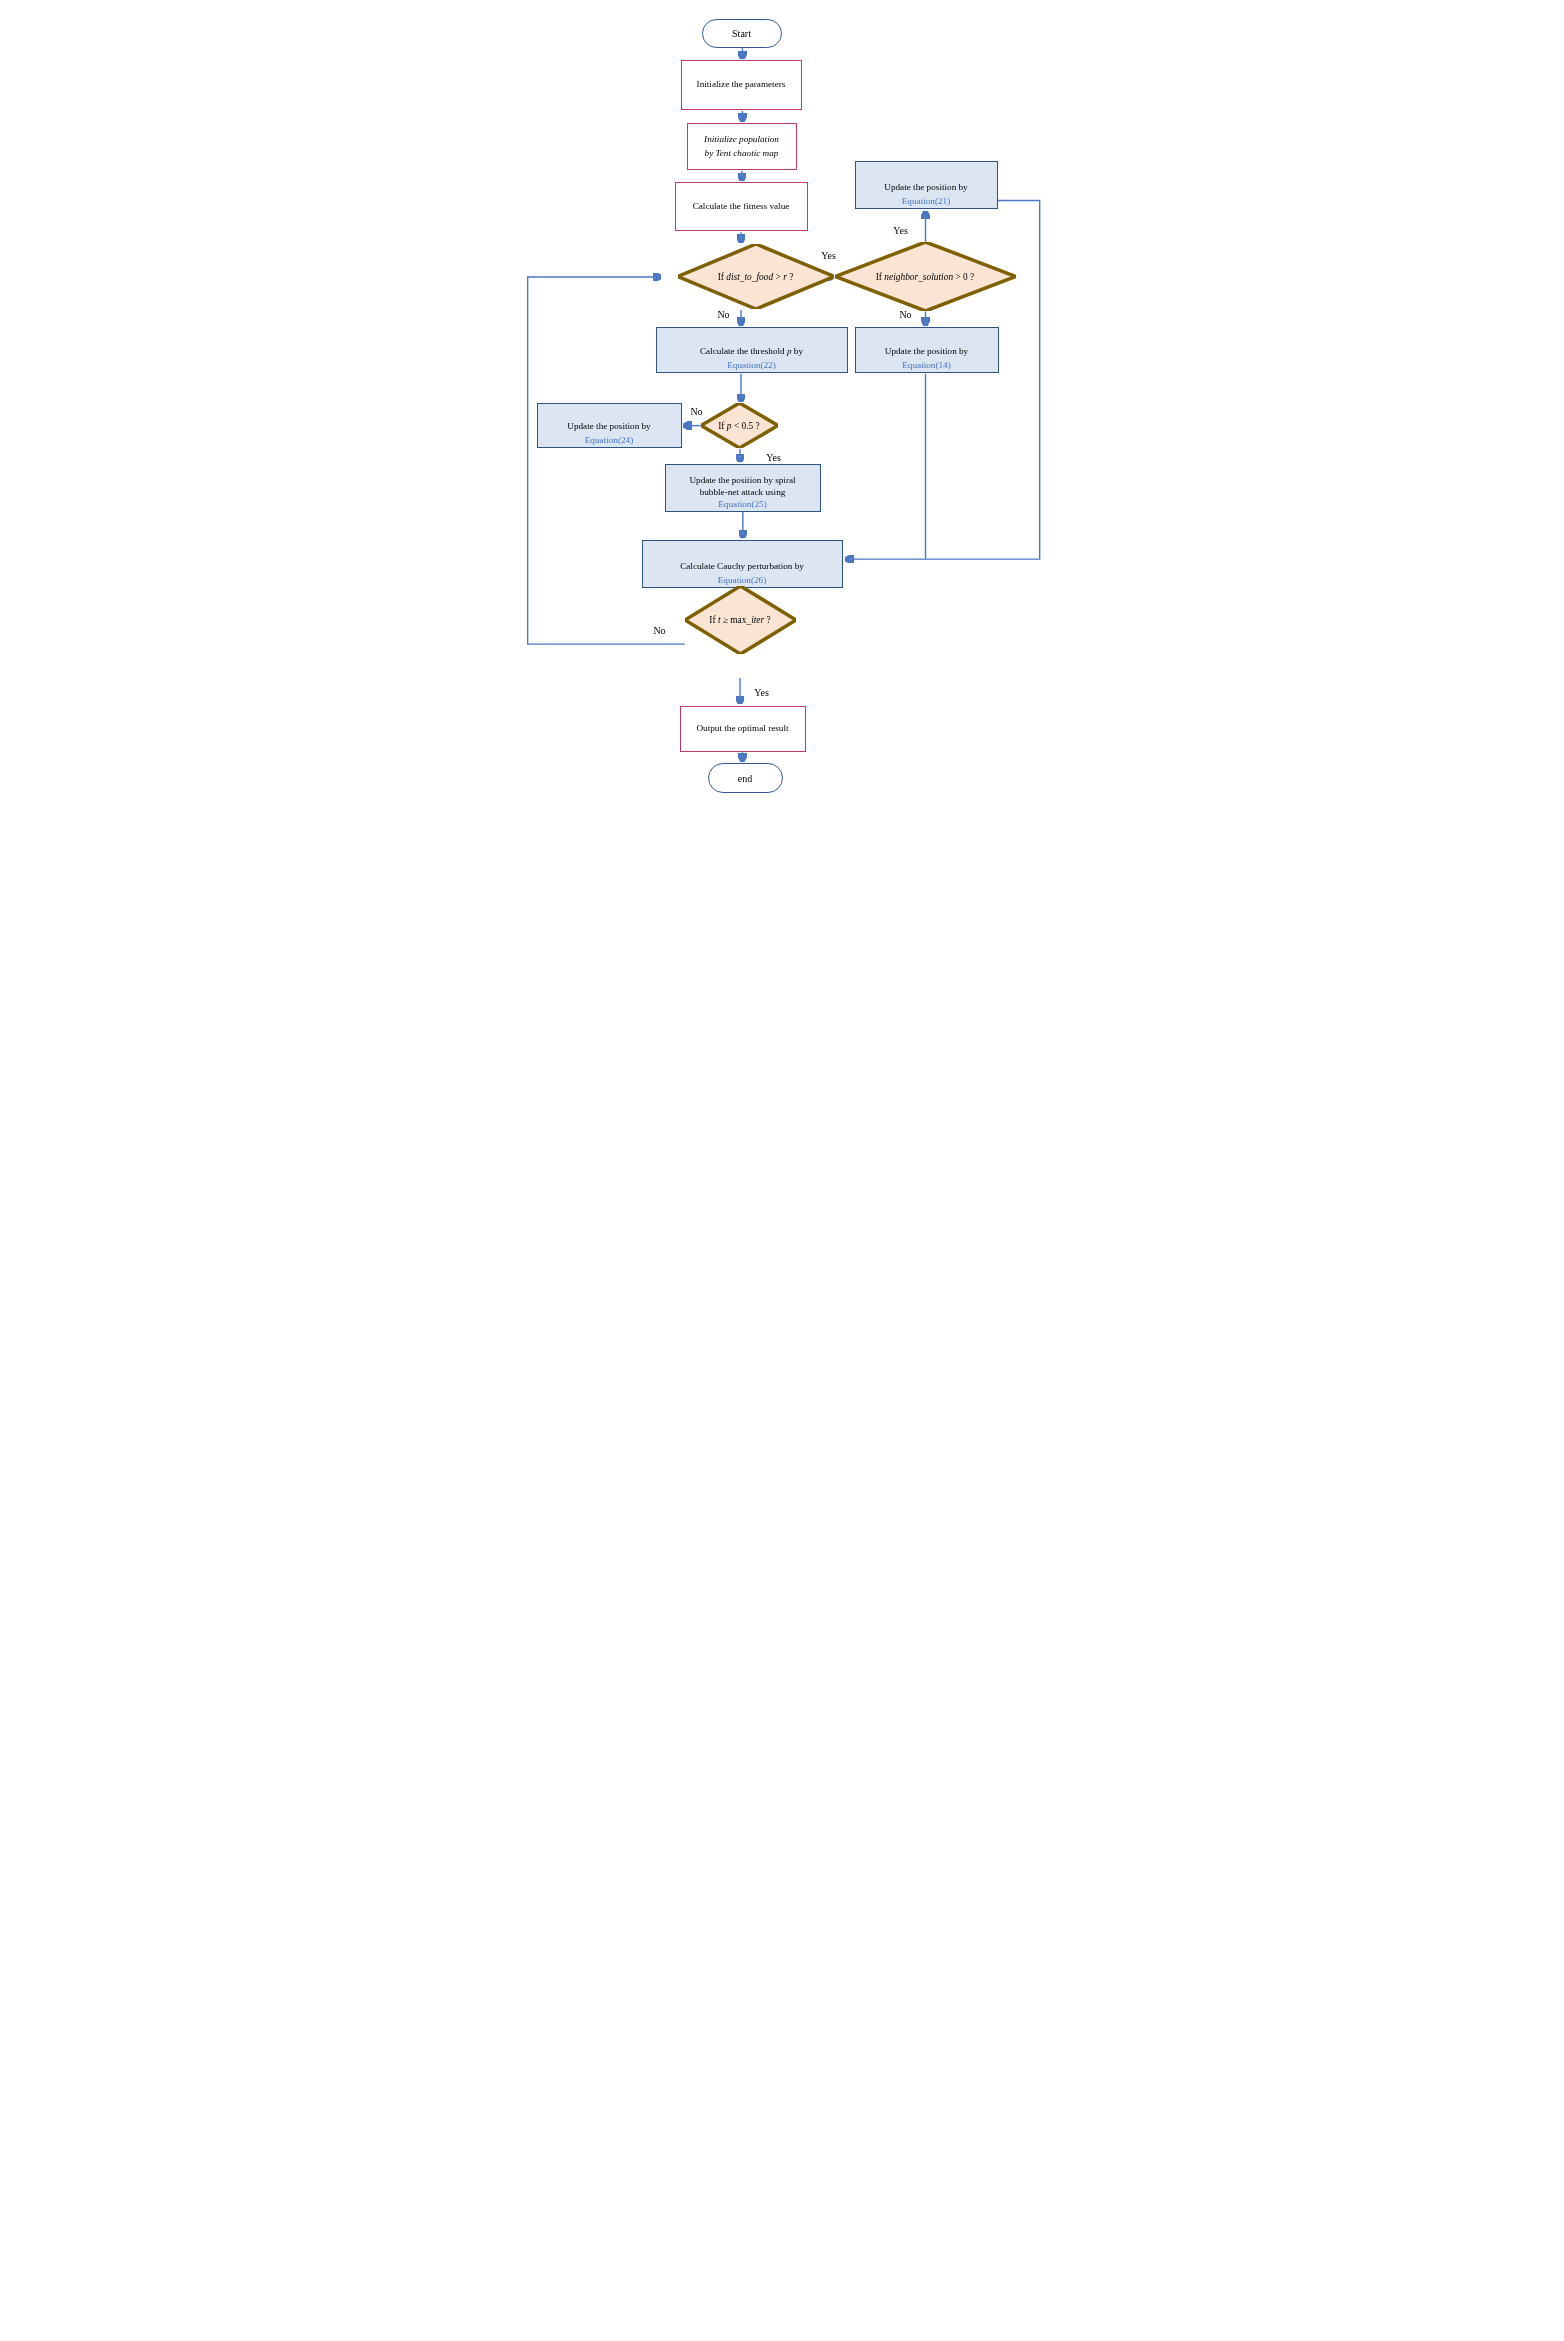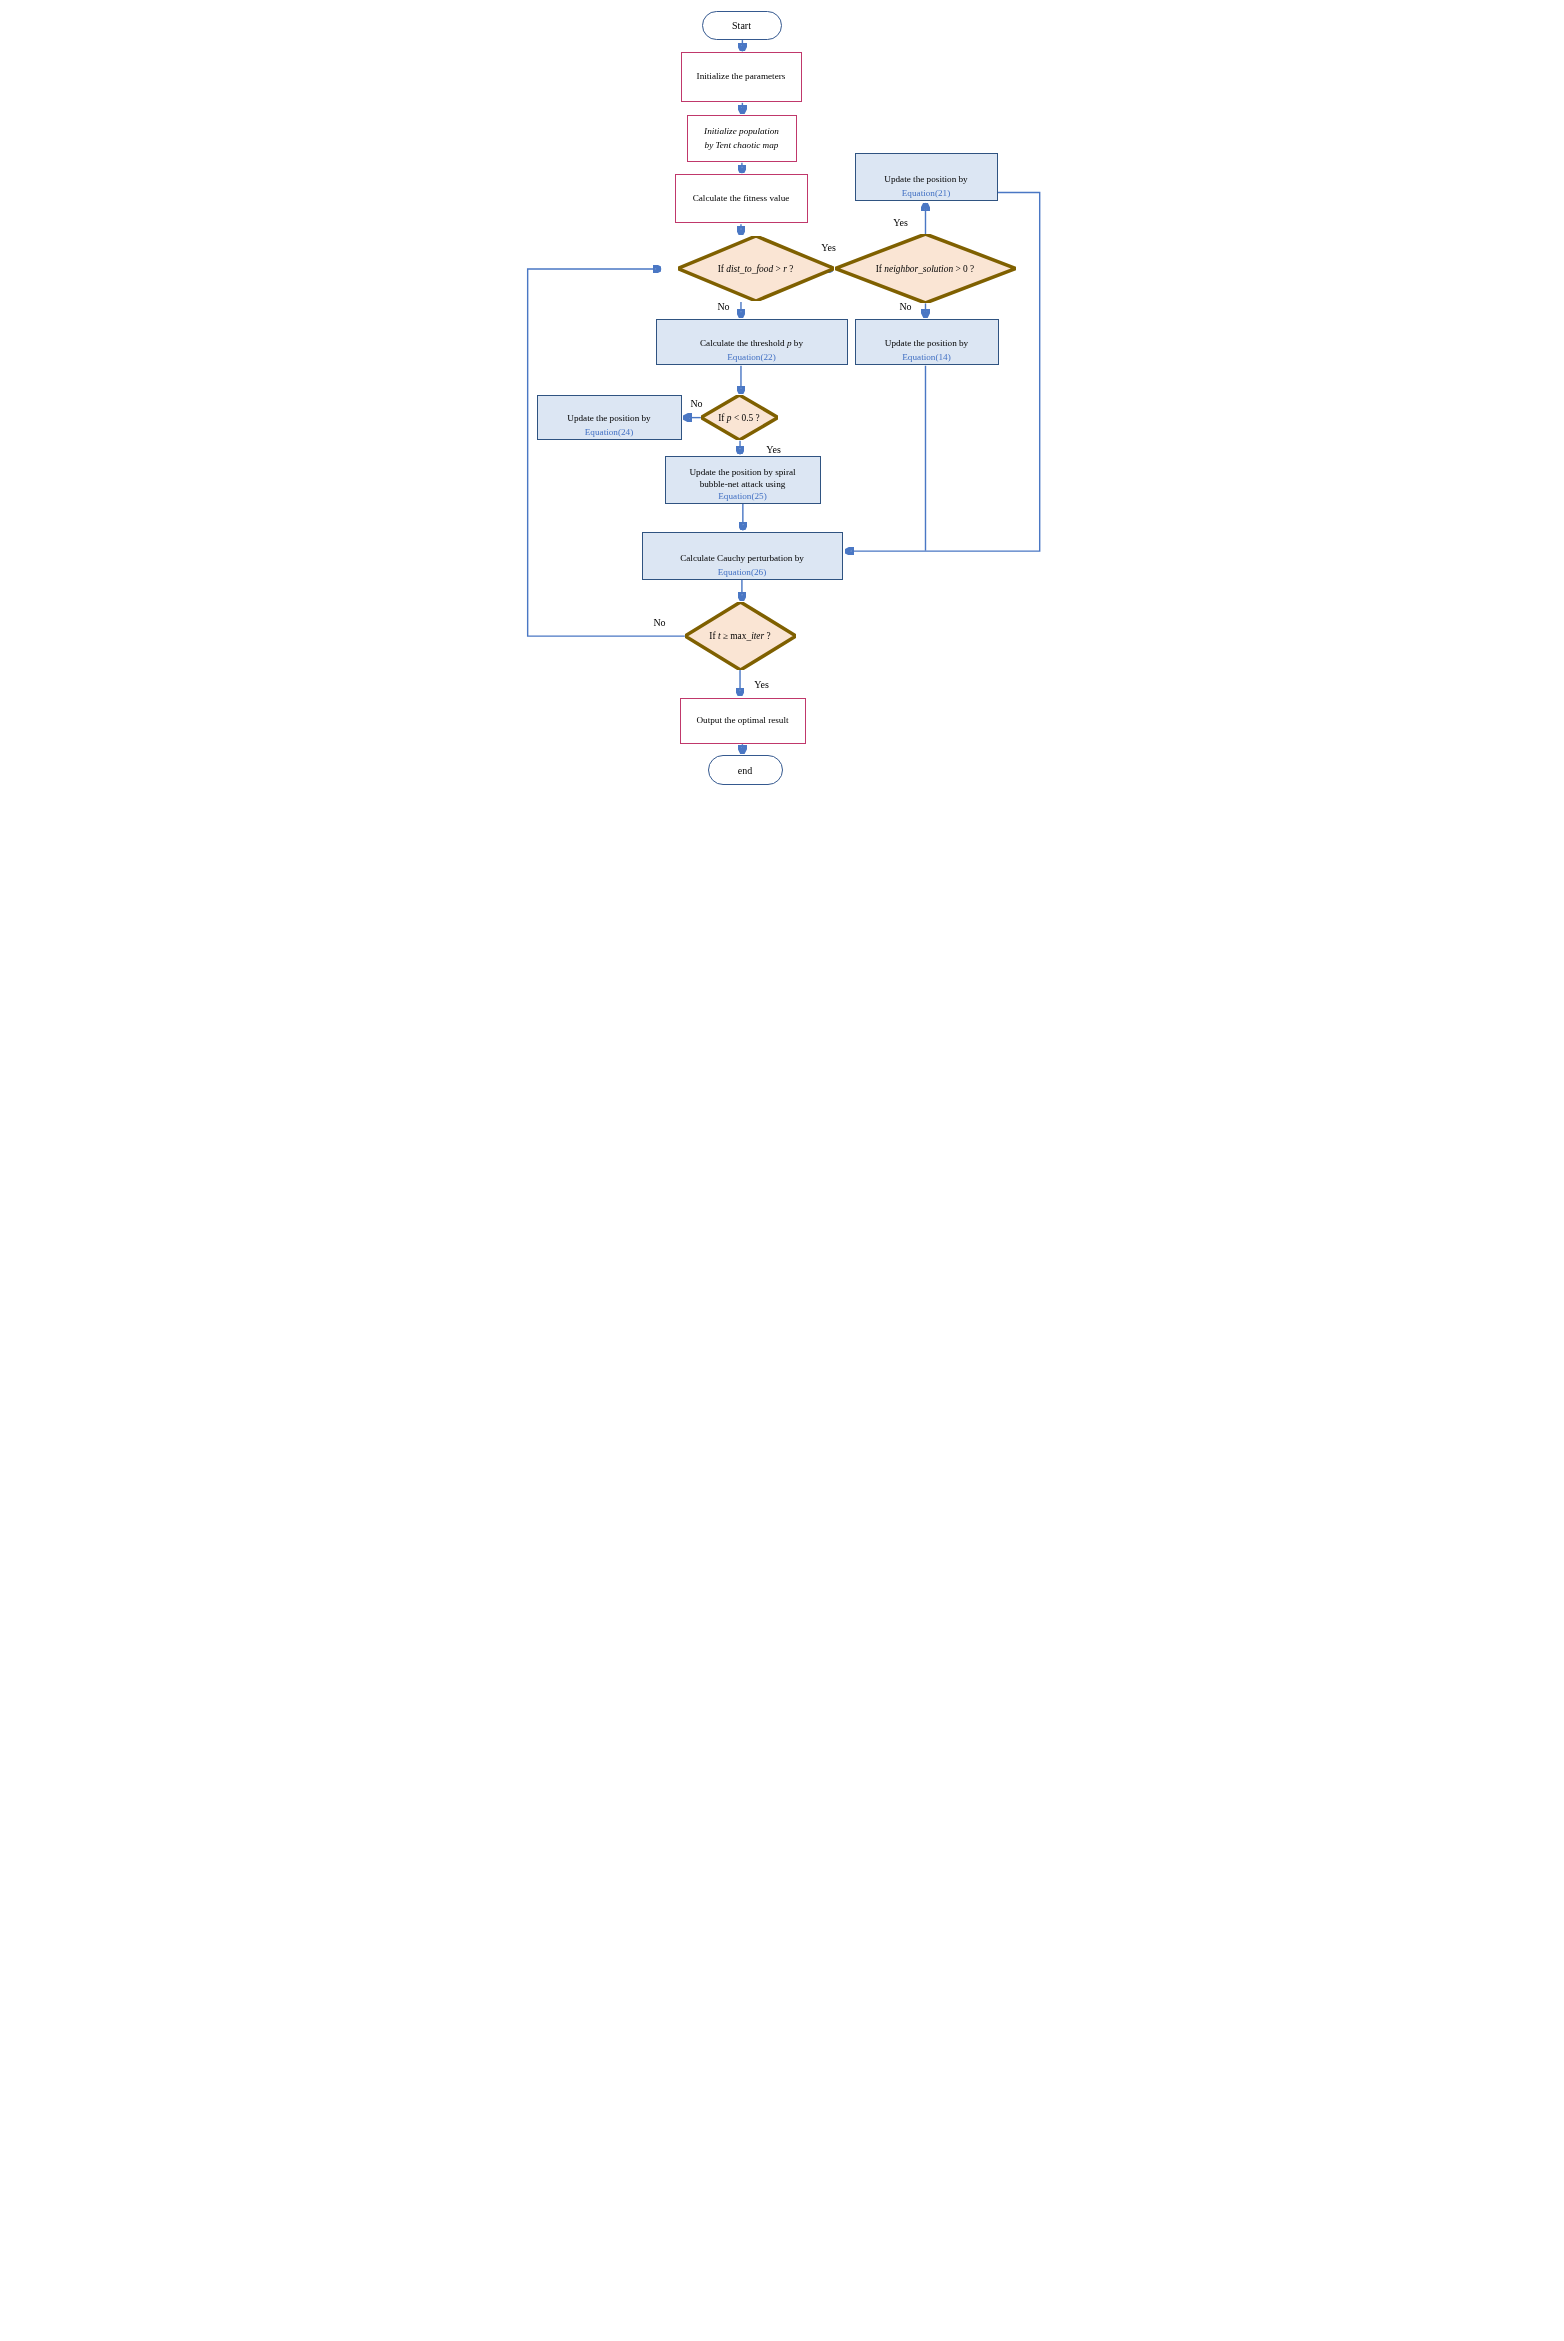--- a/index.html
+++ b/index.html
@@ -1,17 +1,17 @@
 <!DOCTYPE html>
 <html style="font-size:7.6px"><head>
 <meta charset="utf-8">
 <style>
   html,body{margin:0;padding:0;background:#ffffff;}
   .canvas{
-    position:relative;width:521px;height:781px;margin:8px auto;
+    position:relative;width:521px;height:781px;margin:16px auto;
     background:#ffffff;overflow:hidden;
     font-family:"Liberation Serif","DejaVu Serif",serif;color:#000;
   }
   .wires{position:absolute;left:0;top:0;width:521px;height:781px;pointer-events:none;}
   .wires path{stroke:#4A77C4;stroke-width:3;fill:none;}
   .node{position:absolute;display:flex;align-items:center;justify-content:center;
         text-align:center;box-sizing:border-box;}
   .term{border:1.4px solid #35598F;border-radius:15px;background:#fff;font-size:10px;}
   .proc{font-size:9.2px;line-height:1.45;}
   .proc.red{border:1.4px solid #C0386B;background:#fff;}
@@ -142,21 +142,21 @@
     </div>
   </div>
 
   <div class="node proc blue" style="left:120px;top:524px;width:201px;height:48px;">
     <div class="ntext">
       <div>Calculate Cauchy perturbation by</div>
       <div class="eq">Equation(26)</div>
     </div>
   </div>
 
-  <div class="node diamond" style="left:163px;top:594px;width:111px;height:68px;align-items:center;">
+  <div class="node diamond" style="left:163px;top:570px;width:111px;height:68px;align-items:center;">
     <svg viewBox="0 0 100 100" preserveAspectRatio="none">
       <polygon points="50,0 100,50 50,100 0,50"></polygon>
     </svg>
     <div class="dtext">
       <span>If </span><i>t</i><span> ≥ max_</span><i>iter</i><span> ?</span>
     </div>
   </div>
 
   <div class="node proc red" style="left:158px;top:690px;width:126px;height:46px;">
     <div class="ntext">

